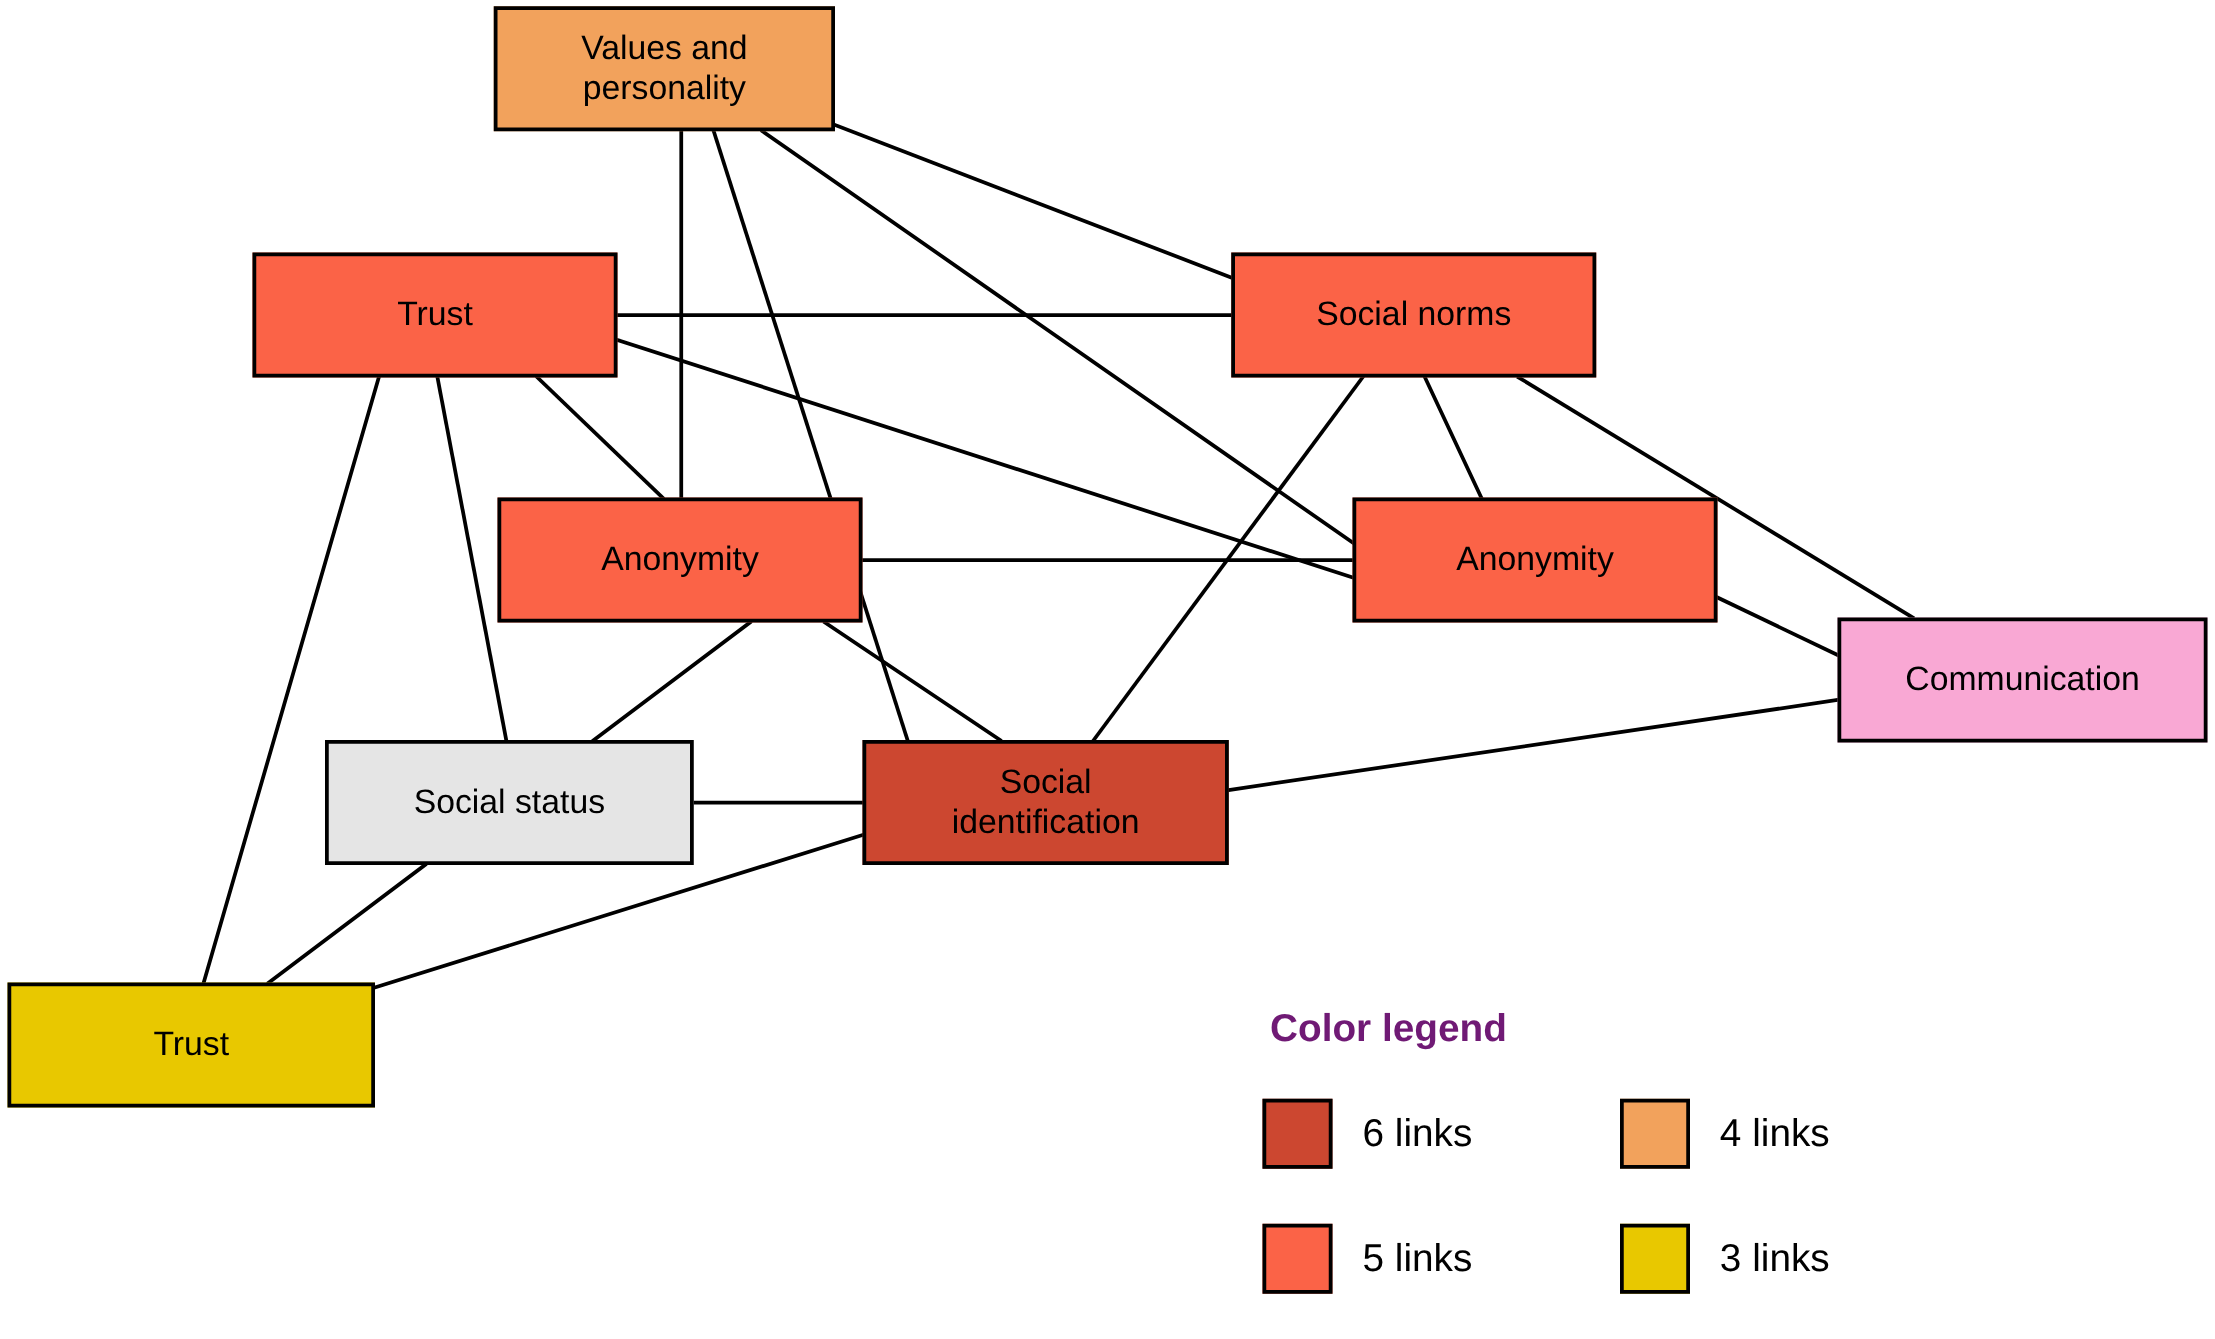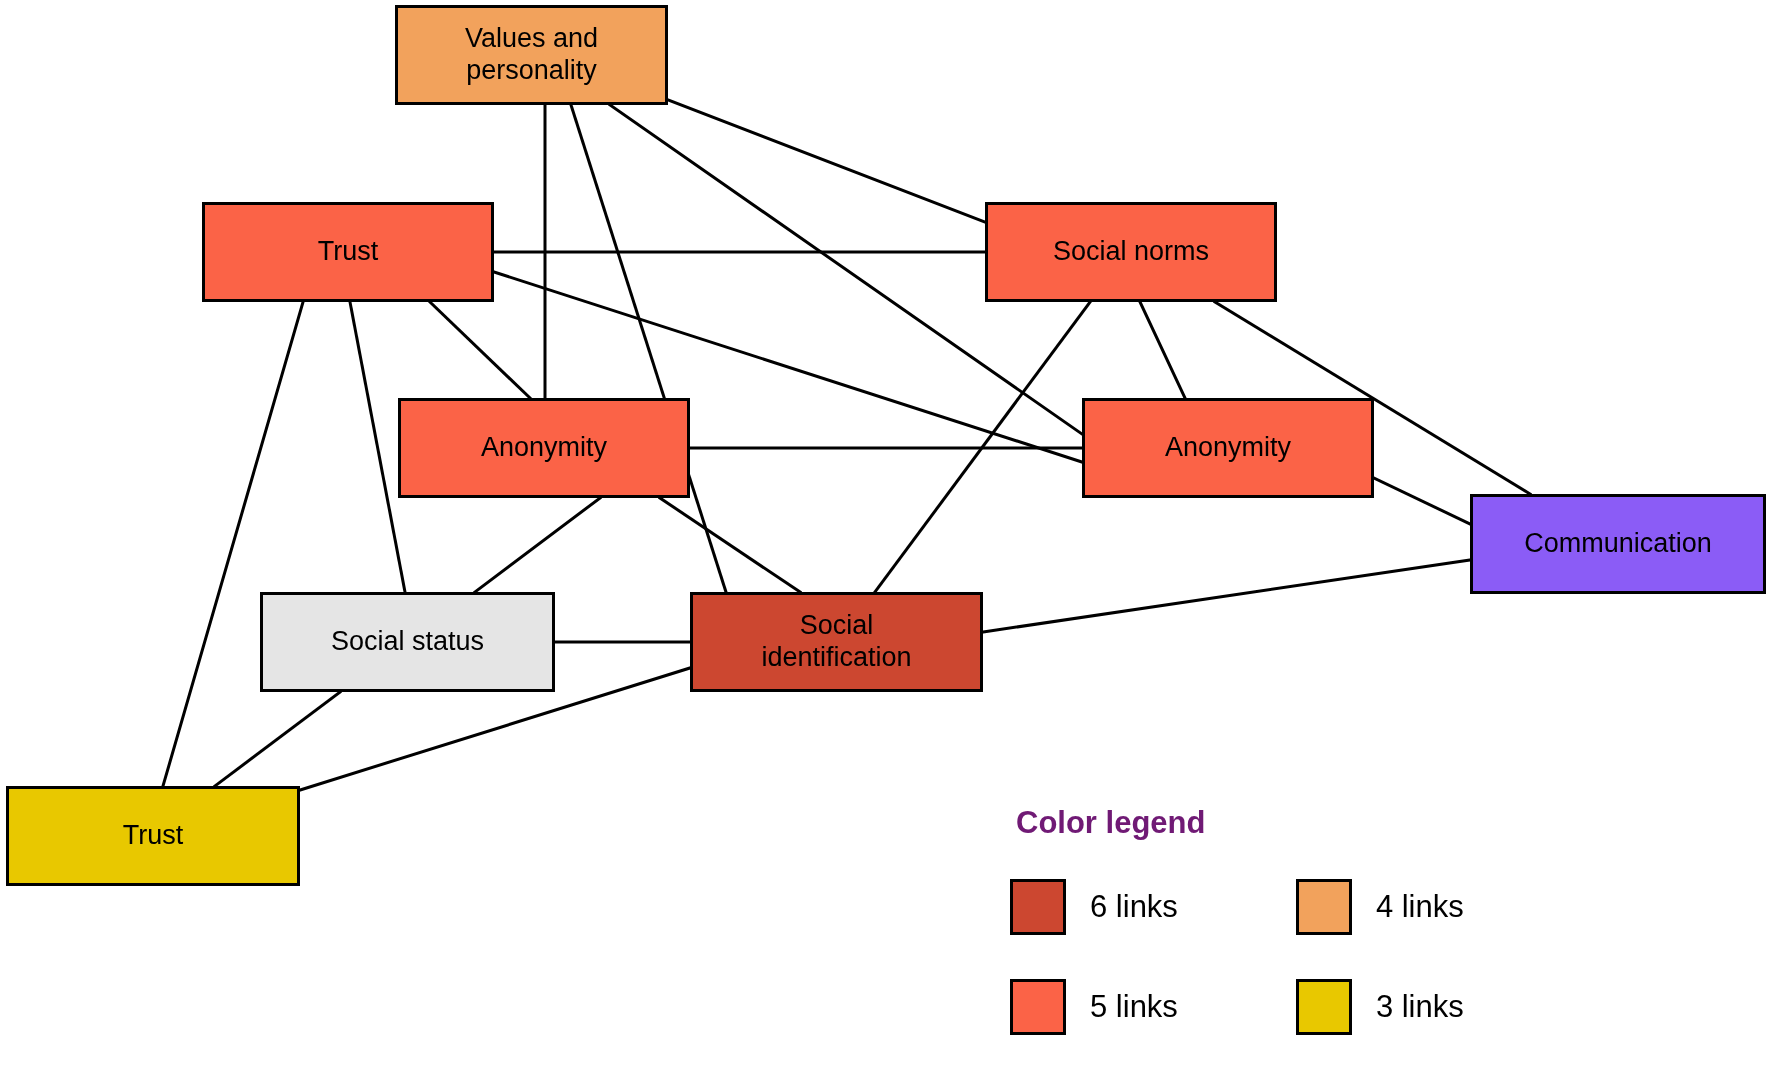--- a/index.html
+++ b/index.html
@@ -107,21 +107,21 @@
       <line x1="690" y1="668" x2="300" y2="790" stroke="#000000" stroke-width="3" stroke-linecap="square"></line>
     </svg>
 
   <div id="node-layer">
       <div class="node" style="left: 395px; top: 5px; width: 273px; height: 100px; background: rgb(242, 162, 92); border-color: rgb(0, 0, 0);"><span>Values and
 personality</span></div>
       <div class="node" style="left: 202px; top: 202px; width: 292px; height: 100px; background: rgb(251, 99, 71); border-color: rgb(0, 0, 0);"><span>Trust</span></div>
       <div class="node" style="left: 985px; top: 202px; width: 292px; height: 100px; background: rgb(251, 99, 71); border-color: rgb(0, 0, 0);"><span>Social norms</span></div>
       <div class="node" style="left: 398px; top: 398px; width: 292px; height: 100px; background: rgb(251, 99, 71); border-color: rgb(0, 0, 0);"><span>Anonymity</span></div>
       <div class="node" style="left: 1082px; top: 398px; width: 292px; height: 100px; background: rgb(251, 99, 71); border-color: rgb(0, 0, 0);"><span>Anonymity</span></div>
-      <div class="node" style="left: 1470px; top: 494px; width: 296px; height: 100px; background: #8b5cf6; border-color: rgb(0, 0, 0);"><span>Communication</span></div>
+      <div class="node" style="left: 1470px; top: 494px; width: 296px; height: 100px; background: #f9a8d4; border-color: rgb(0, 0, 0);"><span>Communication</span></div>
       <div class="node" style="left: 260px; top: 592px; width: 295px; height: 100px; background: #e5e5e5; border-color: rgb(0, 0, 0); text-align: right;"><span>Social status</span></div>
       <div class="node" style="left: 690px; top: 592px; width: 293px; height: 100px; background: rgb(204, 71, 48); border-color: rgb(0, 0, 0);"><span>Social
 identification</span></div>
       <div class="node" style="left: 6px; top: 786px; width: 294px; height: 100px; background: rgb(232, 200, 0); border-color: rgb(0, 0, 0);"><span>Trust</span></div>
     </div>
 
   <div id="legend" style="left: 1010px; top: 805px;">
     <div class="legend-title">Color legend</div>
     <div class="legend-grid">
         <div class="legend-entry">

